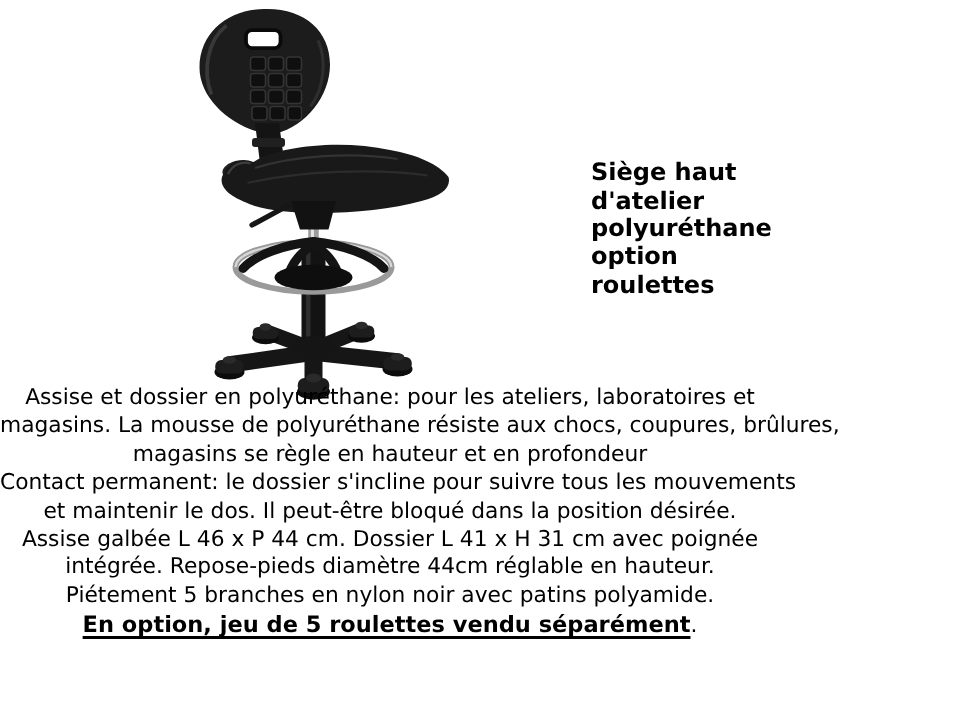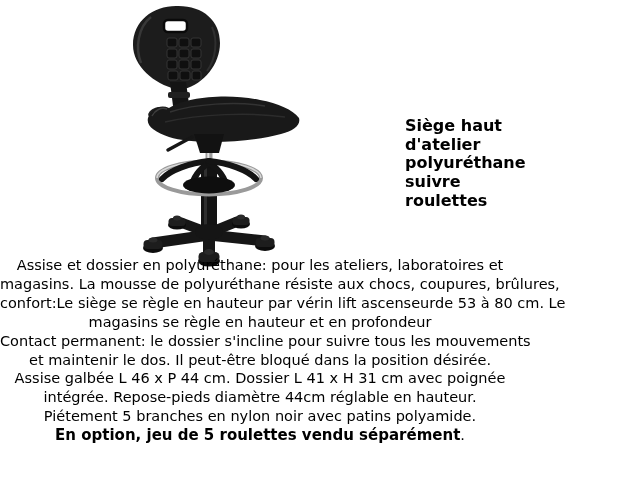--- a/index.html
+++ b/index.html
@@ -2,32 +2,32 @@
 <html><head>
 <meta charset="utf-8">
 <style>
   html,body{margin:0;padding:0;}
   body{
     width:640px;height:480px;background:#ffffff;overflow:hidden;
     font-family:"DejaVu Sans",sans-serif;color:#000;position:relative;
   }
   .photo-wrap{position:absolute;left:110px;top:0;width:200px;height:270px;}
   .product-title{
-    position:absolute;left:394px;top:106px;margin:11px;
+    position:absolute;left:394px;top:106px;margin:0;
     font-size:16px;font-weight:bold;line-height:18.7px;white-space:nowrap;
   }
   .desc{
     position:absolute;left:0;top:256px;width:520px;text-align:center;
     font-size:14.5px;line-height:18.9px;
   }
   .desc .line{white-space:nowrap;}
   .option-line{white-space:nowrap;}
   .option-bold{
     font-weight:bold;font-size:15px;
-    text-decoration-thickness:2px;text-underline-offset:2.5px;
+    text-decoration:underline;text-decoration-thickness:2px;text-underline-offset:2.5px;
   }
 </style>
 </head>
 <body>
 
 <div class="photo-wrap">
   <svg width="200" height="270" viewBox="0 0 200 270">
 
     <g>
       <path d="M66,89 C44,84 23,66 23,45 C23,21 43,6 66,6 C92,5 110,20 110,43 C110,64 94,84 74,89 Z" fill="#1c1c1c"></path>
@@ -122,28 +122,27 @@
           <ellipse cx="99" cy="252" rx="5" ry="3" fill="#2a2a2a"></ellipse>
       </g>
     </g>
   </svg>
 </div>
 
 <h1 class="product-title">
   <div>Siège haut</div>
   <div>d'atelier</div>
   <div>polyuréthane</div>
-  <div>suivre</div>
+  <div>option</div>
   <div>roulettes</div>
 </h1>
 
 <div class="desc">
   <div class="line">Assise et dossier en polyuréthane: pour les ateliers, laboratoires et</div>
   <div class="line">magasins. La mousse de polyuréthane résiste aux chocs, coupures, brûlures,</div>
-  <div class="line">confort:Le siège se règle en hauteur par vérin lift ascenseurde 53 à 80 cm. Le</div>
   <div class="line">magasins se règle en hauteur et en profondeur</div>
   <div class="line">Contact permanent: le dossier s'incline pour suivre tous les mouvements</div>
   <div class="line">et maintenir le dos. Il peut-être bloqué dans la position désirée.</div>
   <div class="line">Assise galbée L 46 x P 44 cm. Dossier L 41 x H 31 cm avec poignée</div>
   <div class="line">intégrée. Repose-pieds diamètre 44cm réglable en hauteur.</div>
   <div class="line">Piétement 5 branches en nylon noir avec patins polyamide.</div>
   <div class="line option-line">
     <span class="option-bold">En option, jeu de 5 roulettes vendu séparément</span><span>.</span>
   </div>
 </div>

